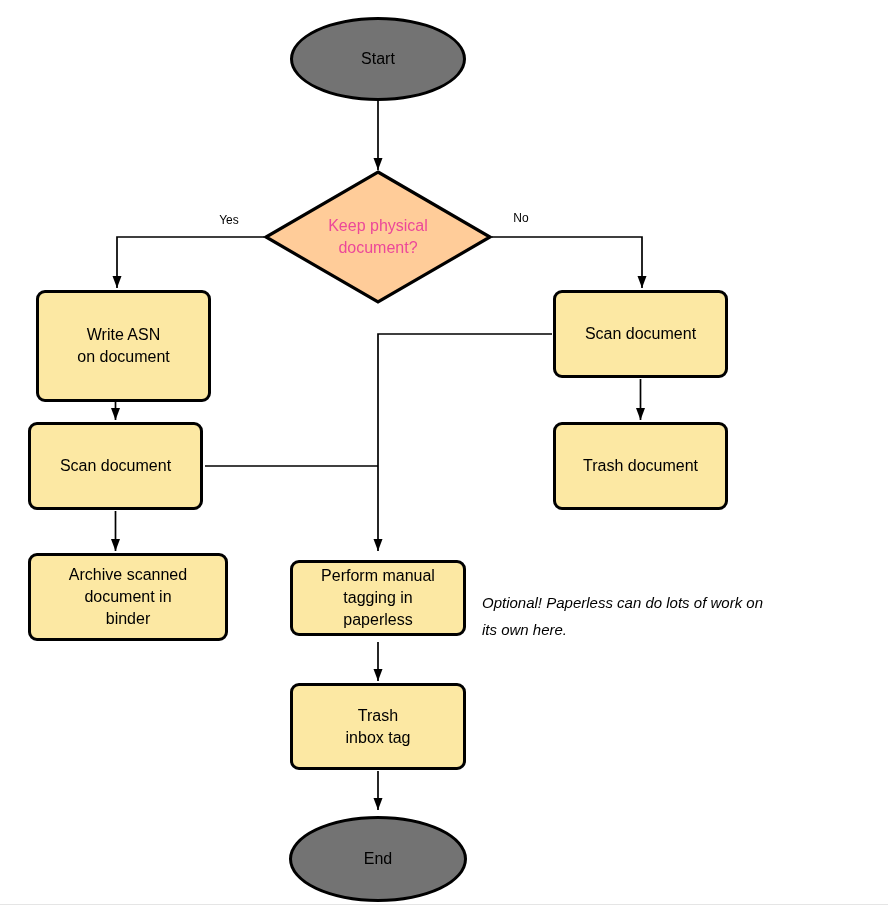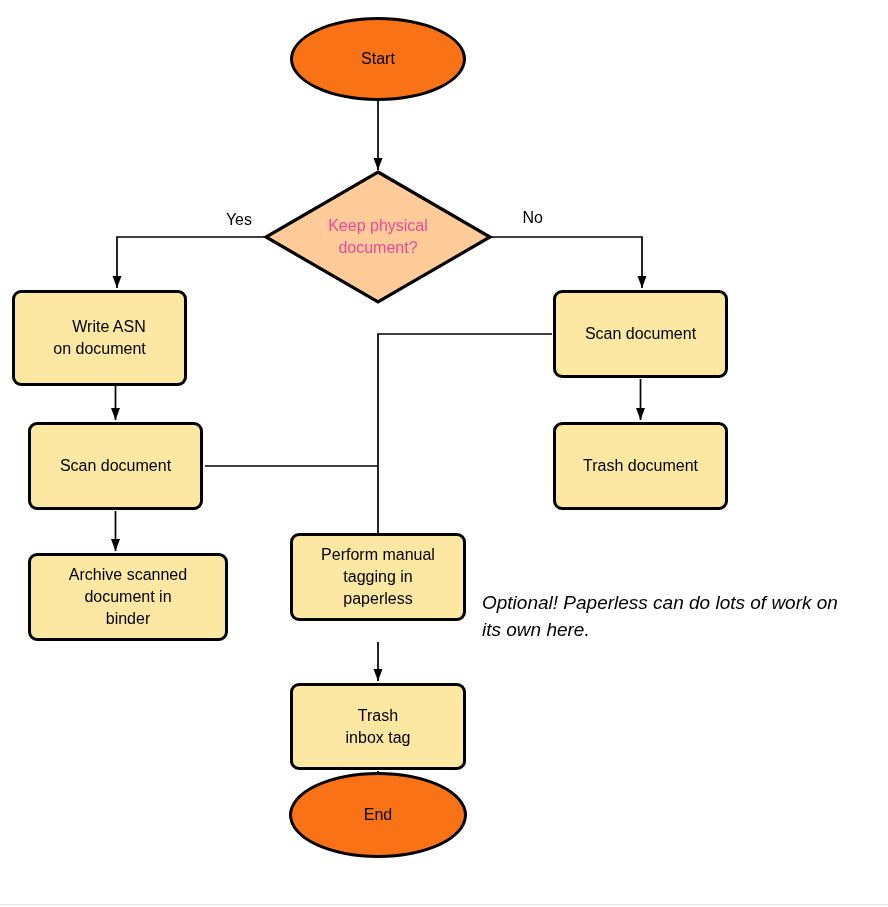--- a/index.html
+++ b/index.html
@@ -32,49 +32,49 @@
     line-height: 22px;
     color: #000000;
     white-space: pre-line;
   }
   .process {
     background: #fce8a3;
     border: 3px solid #000000;
     border-radius: 9px;
   }
   .terminal {
-    background: #f97316;
+    background: #737373;
     border: 3px solid #000000;
     border-radius: 50%;
   }
   .decision-label {
     position: absolute;
     box-sizing: border-box;
     display: flex;
     align-items: center;
     justify-content: center;
     text-align: center;
     font-size: 16px;
     line-height: 22px;
     color: #ec4899;
     white-space: pre-line;
   }
   .edge-label {
     position: absolute;
-    font-size: 16px;
+    font-size: 12px;
     line-height: 18px;
     color: #000000;
-    text-align: right;
+    text-align: center;
   }
   .annotation {
     position: absolute;
     left: 482px;
     top: 589px;
     width: 400px;
-    font-size: 19px;
+    font-size: 15px;
     line-height: 27px;
     font-style: italic;
     color: #000000;
     white-space: pre-line;
     text-align: left;
   }
   .bottom-rule {
     position: absolute;
     left: 0;
     top: 904px;
@@ -113,21 +113,21 @@
     <span>Start</span>
   </div>
 
   <div class="decision-label" style="left:288px; top:207px; width:180px; height:60px;">Keep physical
 document?</div>
 
   <div class="edge-label" style="left:206px; top:211px; width:46px;">Yes</div>
 
   <div class="edge-label" style="left:499px; top:209px; width:44px;">No</div>
 
-  <div class="node process" style="left:12px; top:290px; width:175px; height:96px;text-align:right;">
+  <div class="node process" style="left:36px; top:290px; width:175px; height:112px;">
     <span>Write ASN
 on document</span>
   </div>
 
   <div class="node process" style="left:28px; top:422px; width:175px; height:88px;">
     <span>Scan document</span>
   </div>
 
   <div class="node process" style="left:28px; top:553px; width:200px; height:88px;">
     <span>Archive scanned
@@ -136,32 +136,32 @@
   </div>
 
   <div class="node process" style="left:553px; top:290px; width:175px; height:88px;">
     <span>Scan document</span>
   </div>
 
   <div class="node process" style="left:553px; top:422px; width:175px; height:88px;border-radius:9px;">
     <span>Trash document</span>
   </div>
 
-  <div class="node process" style="left:290px; top:533px; width:176px; height:88px;">
+  <div class="node process" style="left:290px; top:560px; width:176px; height:76px;">
     <span>Perform manual
 tagging in
 paperless</span>
   </div>
 
   <div class="node process" style="left:290px; top:683px; width:176px; height:87px;">
     <span>Trash
 inbox tag</span>
   </div>
 
-  <div class="node terminal" style="left:289px; top:772px; width:178px; height:86px;justify-content:center;">
+  <div class="node terminal" style="left:289px; top:816px; width:178px; height:86px;justify-content:center;">
     <span>End</span>
   </div>
 
   <div class="annotation">Optional! Paperless can do lots of work on
 its own here.</div>
 
   <div class="bottom-rule"></div>
 
 </div>
 

